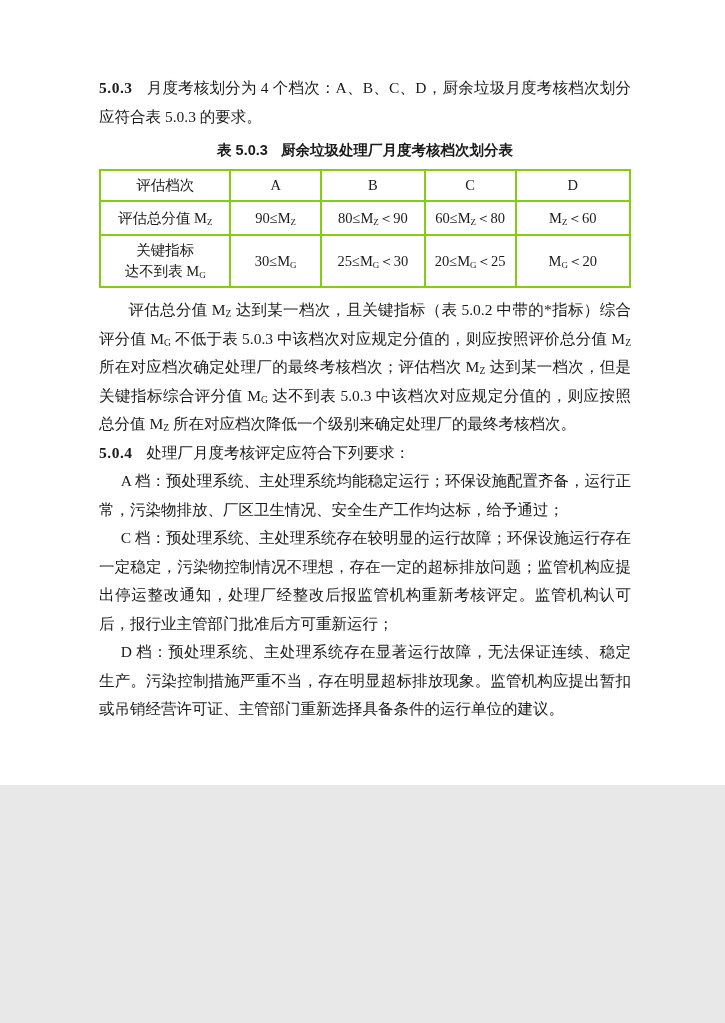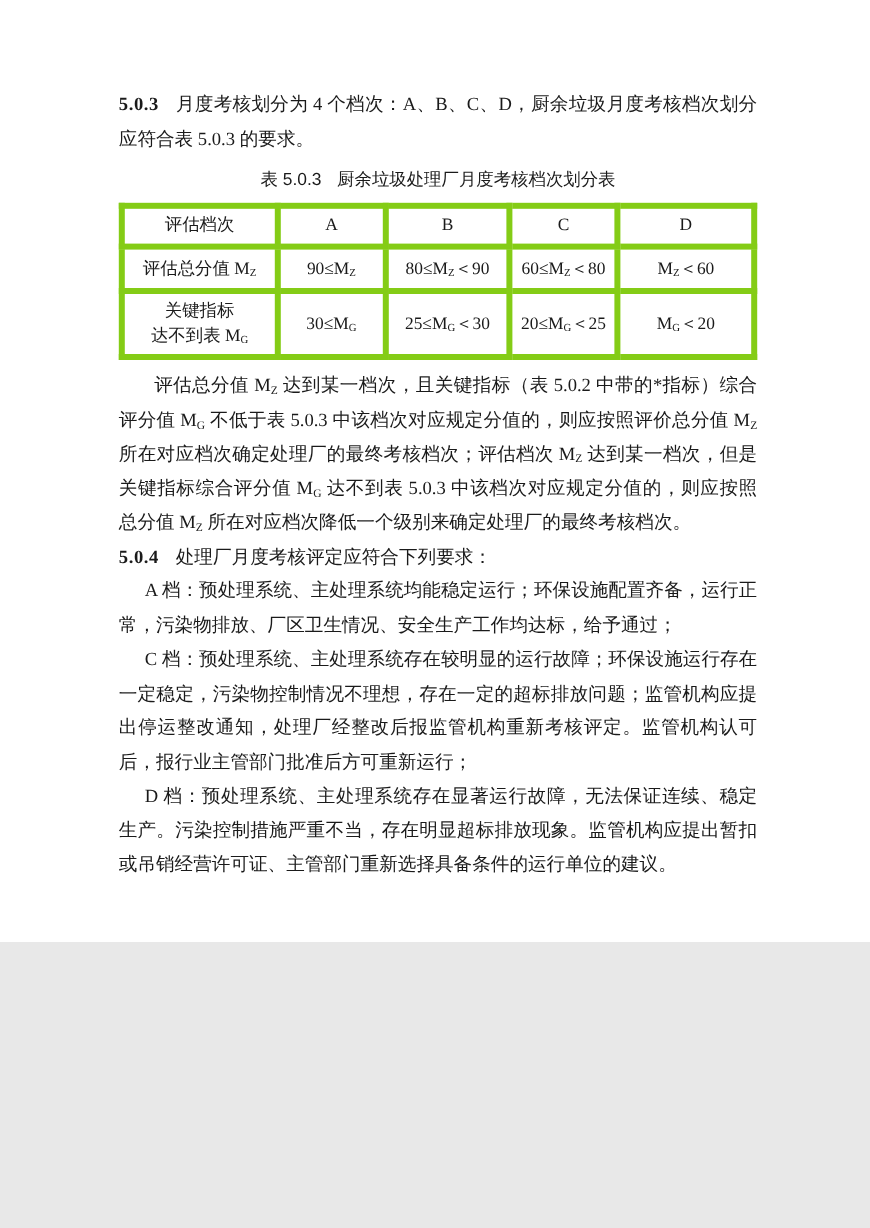--- a/index.html
+++ b/index.html
@@ -30,34 +30,34 @@
   .sec-num {
     font-weight: 700;
     margin-right: 0.9em;
     letter-spacing: 0.5px;
   }
   .indent-2 { text-indent: 1.9em; }
   .indent-15 { text-indent: 1.4em; }
   .table-title {
     margin: 6px 0 6px 0;
     font-family: "Liberation Sans", "DejaVu Sans", sans-serif;
-    font-weight: 400;
+    font-weight: 700;
     font-size: 14.5px;
     line-height: 26px;
     text-align: center;
   }
   .title-gap { display: inline-block; width: 0.9em; }
   table.grade-table {
     border-collapse: collapse;
     width: 100%;
     table-layout: fixed;
     margin-bottom: 8px;
   }
   table.grade-table td {
-    border: 5px solid #84cc16;
+    border: 2px solid #84cc16;
     text-align: center;
     vertical-align: middle;
     font-size: 14.5px;
     line-height: 21px;
     padding: 1px 2px;
   }
   tr.row-header td { height: 27px; }
   tr.row-mz td { height: 30px; }
   tr.row-mg td { height: 48px; }
   sub {

